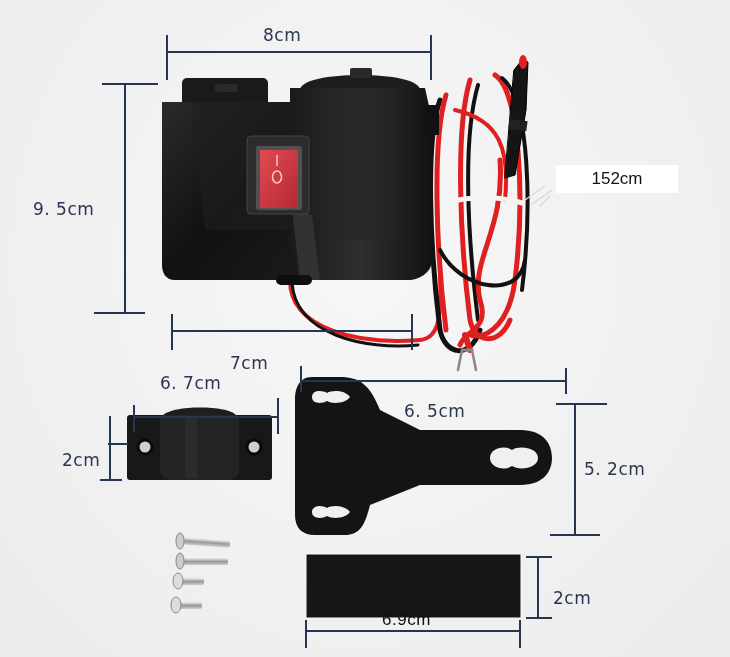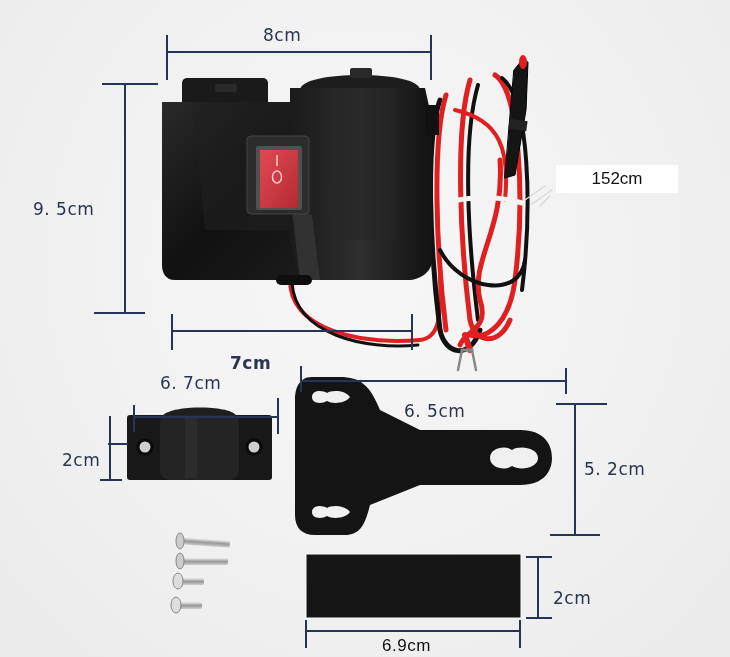--- a/index.html
+++ b/index.html
@@ -167,22 +167,22 @@
       <line x1="526" y1="618" x2="552" y2="618"></line>
 
       <line x1="306" y1="631" x2="520" y2="631"></line>
       <line x1="306" y1="620" x2="306" y2="648"></line>
       <line x1="520" y1="620" x2="520" y2="648"></line>
     </g>
   </svg>
 
   <div class="label" style="left:263px; top:17px;">8cm</div>
   <div class="label" style="left:33px; top:191px;">9. 5cm</div>
-  <div class="label" style="left:230px; top:345px;font-weight:bold;">7cm</div>
+  <div class="label" style="left:230px; top:345px;">7cm</div>
   <div class="cable-box">152cm</div>
   <div class="label" style="left:160px; top:365px;">6. 7cm</div>
   <div class="label" style="left:62px; top:442px;">2cm</div>
   <div class="label" style="left:404px; top:393px;">6. 5cm</div>
   <div class="label" style="left:584px; top:451px;">5. 2cm</div>
   <div class="label" style="left:553px; top:580px;">2cm</div>
-  <div class="label black" style="left:382px; top:627px; font-family:'Liberation Sans', sans-serif;">6.9cm</div>
+  <div class="label black" style="left:382px; top:601px; font-family:'Liberation Sans', sans-serif;">6.9cm</div>
 
 </div>
 
 </body></html>

